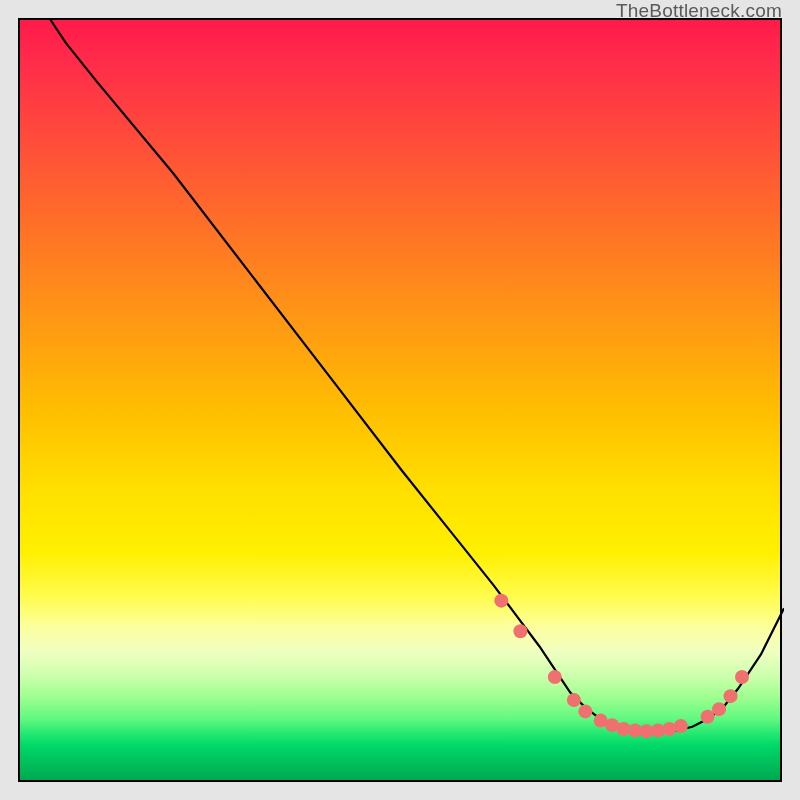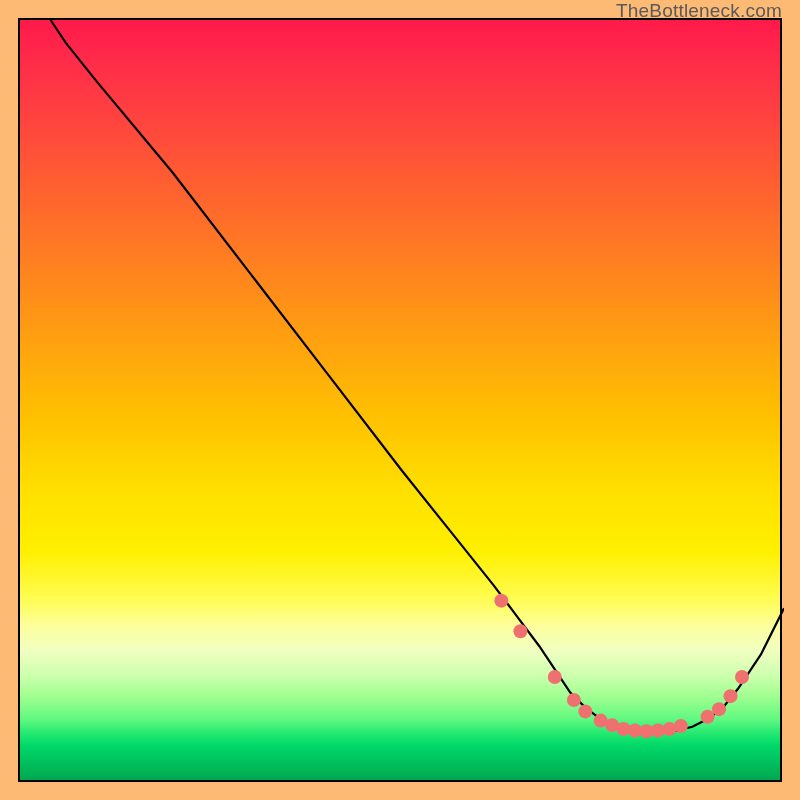--- a/index.html
+++ b/index.html
@@ -1,21 +1,21 @@
 <!DOCTYPE html>
 <html><head>
 <meta charset="utf-8">
 <style>
   * { margin: 0; padding: 0; box-sizing: border-box; }
   body { width: 800px; height: 800px; position: relative; font-family: Arial, sans-serif; }
   .chart-container {
     width: 800px;
     height: 800px;
     position: relative;
-    background: #fdba74;
+    background: #e5e5e5;
   }
   .plot-area {
     position: absolute;
     left: 18px;
     top: 18px;
     width: 764px;
     height: 764px;
     border: 2px solid #000;
     background: linear-gradient(to bottom,
       #ff1a4a 0%,

